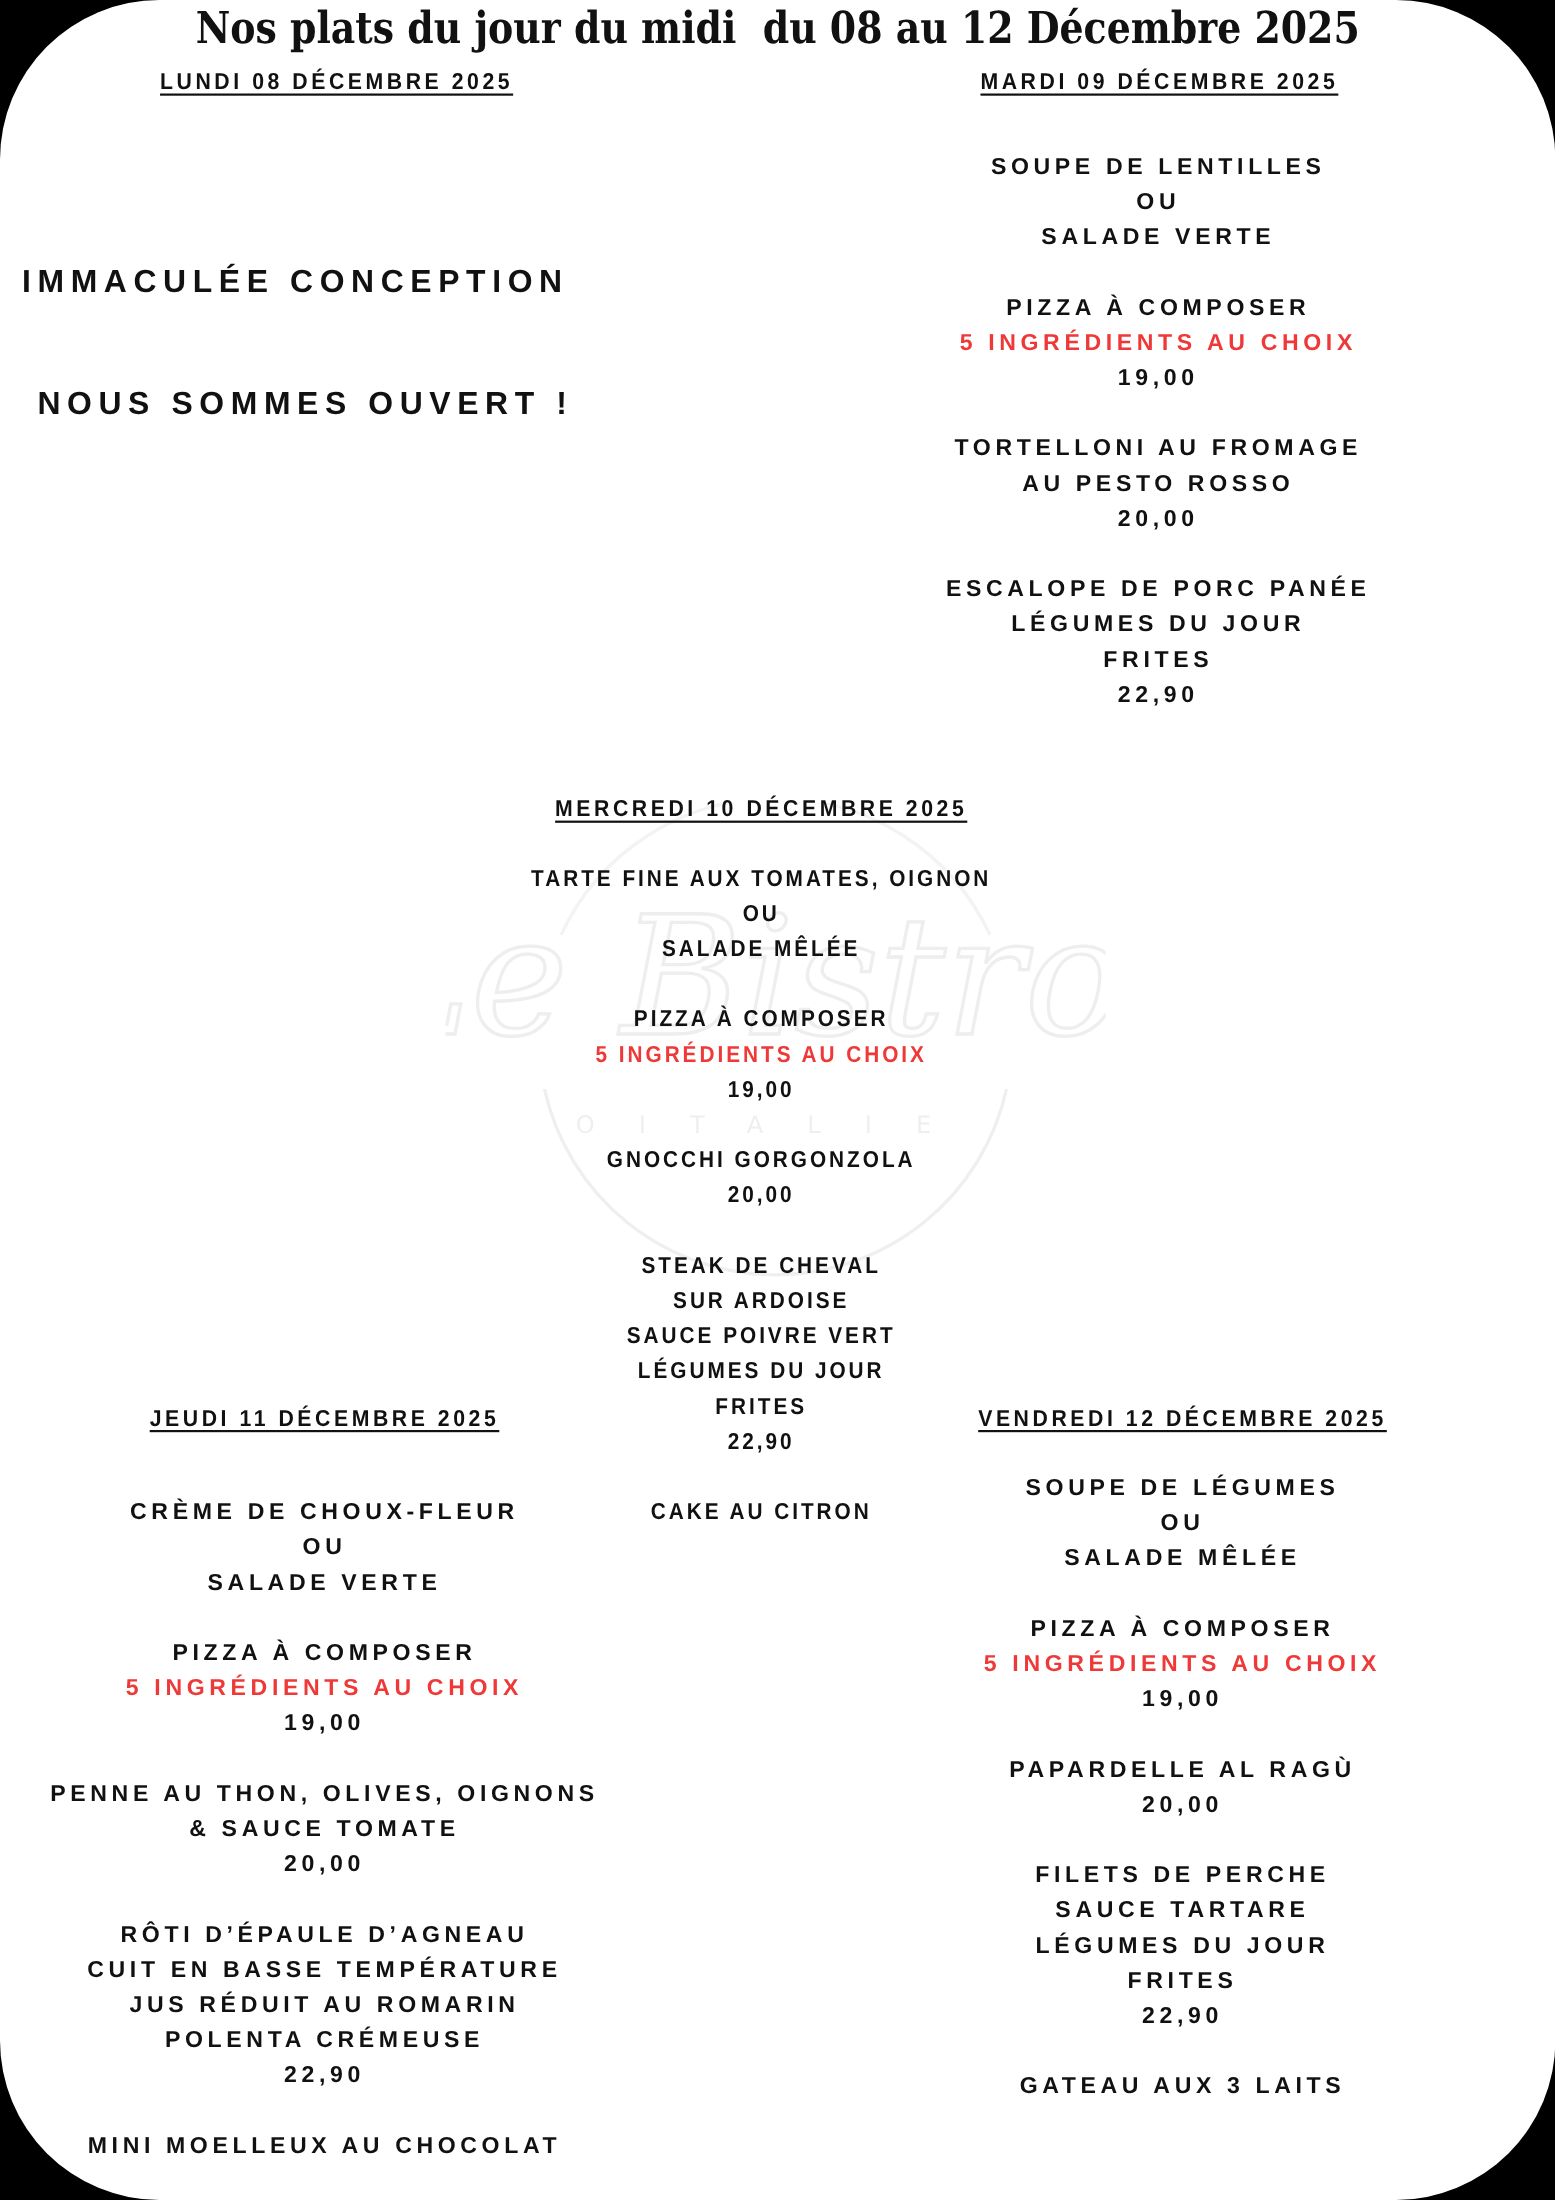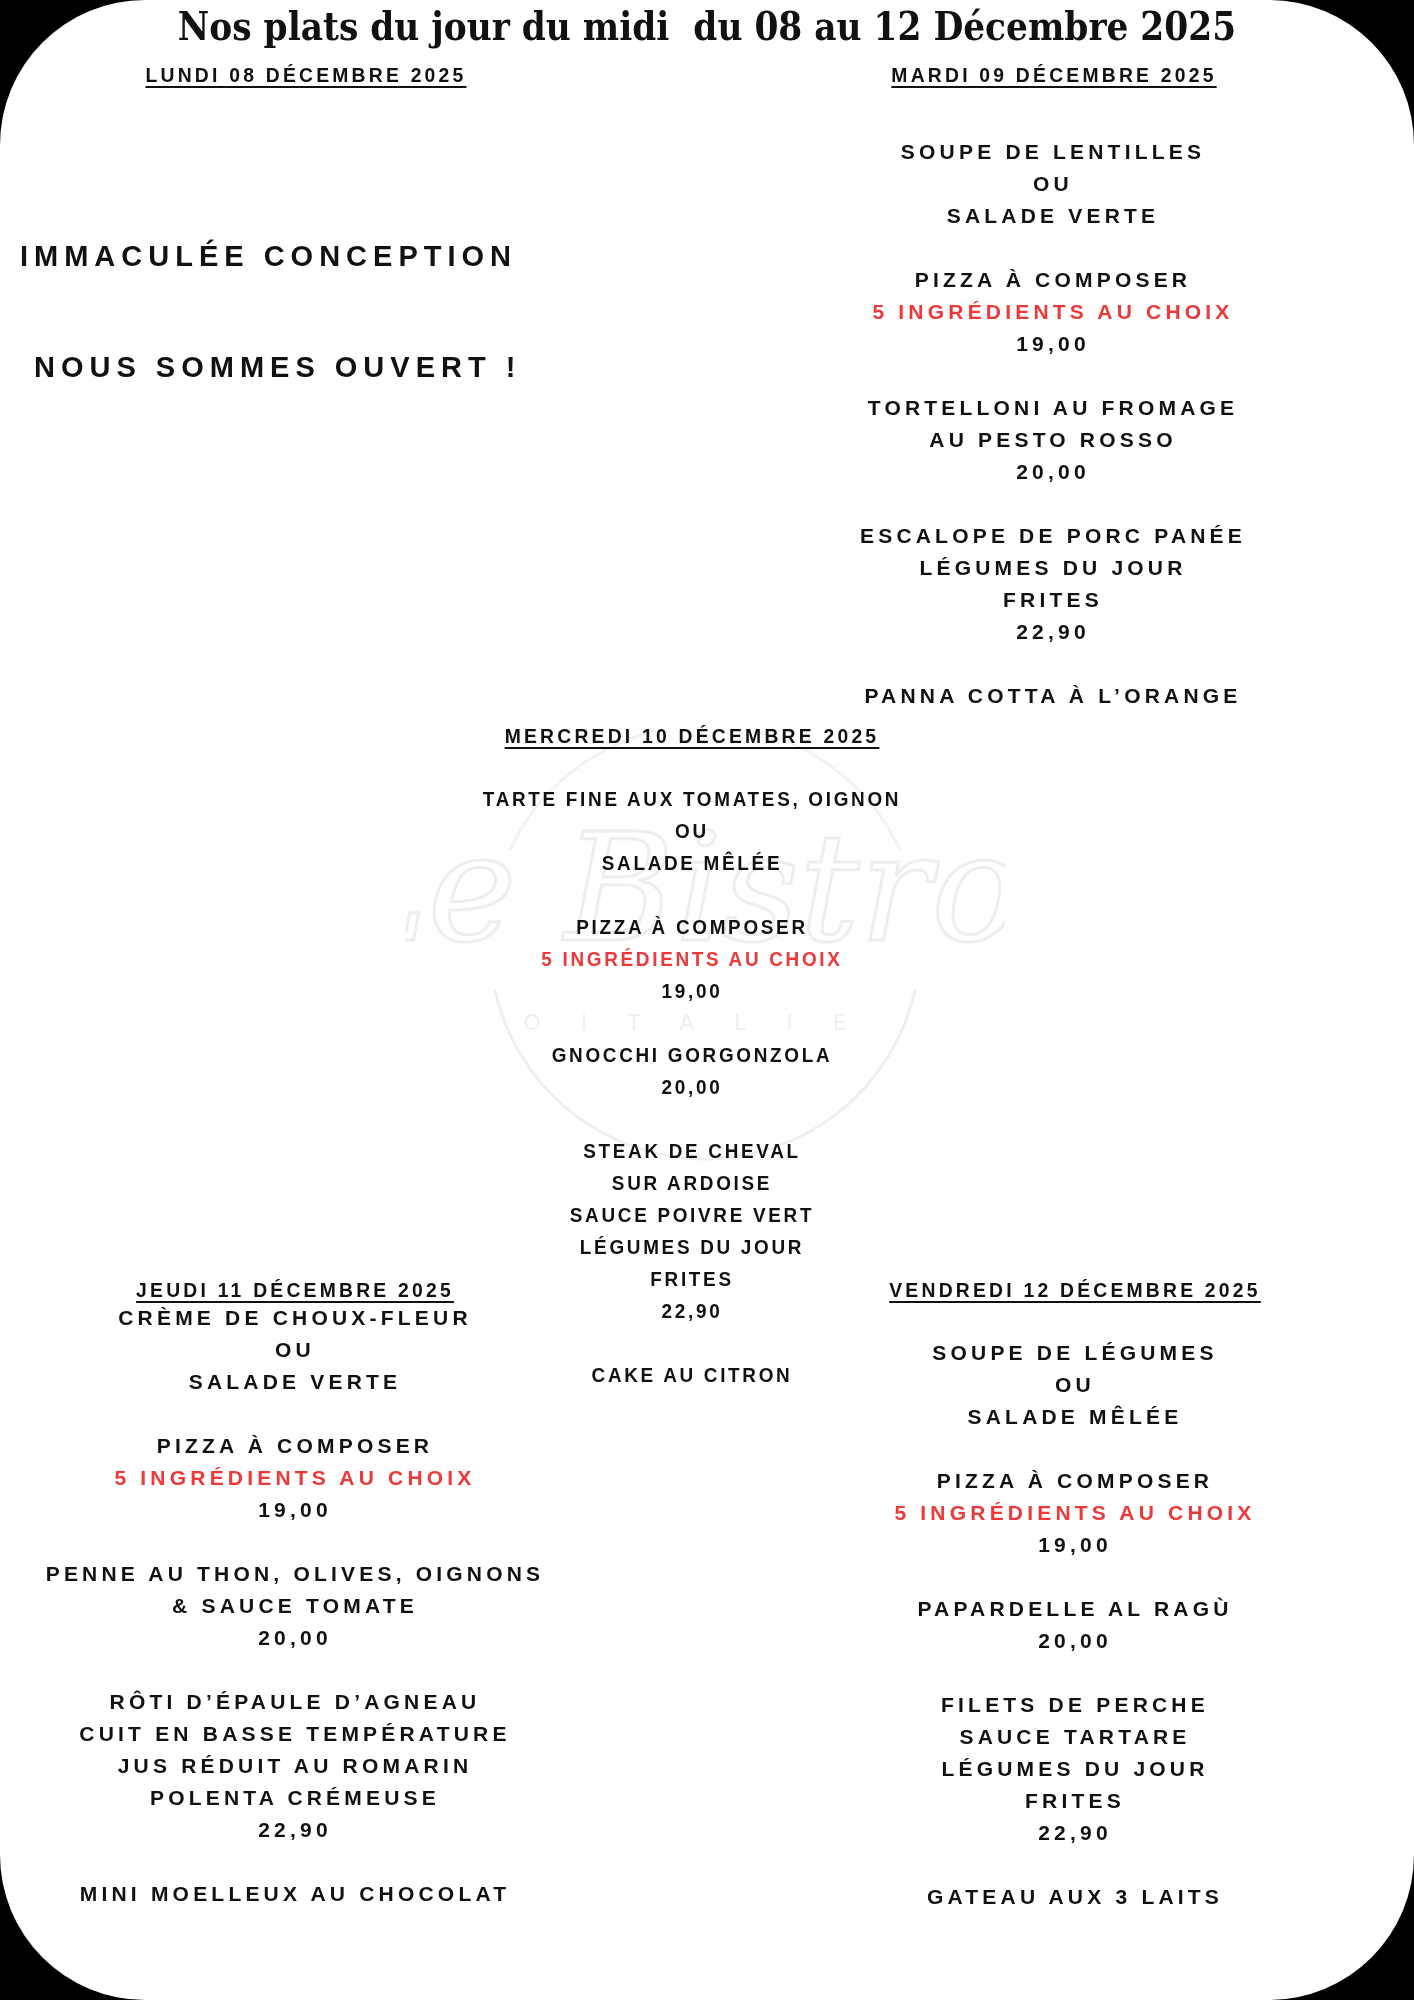--- a/index.html
+++ b/index.html
@@ -68,21 +68,20 @@
       <div class="line"></div>
       <div class="line">TORTELLONI AU FROMAGE</div>
       <div class="line">AU PESTO ROSSO</div>
       <div class="line">20,00</div>
       <div class="line"></div>
       <div class="line">ESCALOPE DE PORC PANÉE</div>
       <div class="line">LÉGUMES DU JOUR</div>
       <div class="line">FRITES</div>
       <div class="line">22,90</div>
       <div class="line"></div>
-      <div class="line">PANNA COTTA À L’ORANGE</div>
     </div>
 
   <div class="day-header" style="left:692px; top:724px;">MERCREDI 10 DÉCEMBRE 2025</div>
   <div class="column condensed" id="col-mercredi" style="left:692px; top:783px;">
       <div class="line">TARTE FINE AUX TOMATES, OIGNON</div>
       <div class="line">OU</div>
       <div class="line">SALADE MÊLÉE</div>
       <div class="line"></div>
       <div class="line">PIZZA À COMPOSER</div>
       <div class="line red">5 INGRÉDIENTS AU CHOIX</div>
@@ -95,21 +94,21 @@
       <div class="line">SUR ARDOISE</div>
       <div class="line">SAUCE POIVRE VERT</div>
       <div class="line">LÉGUMES DU JOUR</div>
       <div class="line">FRITES</div>
       <div class="line">22,90</div>
       <div class="line"></div>
       <div class="line">CAKE AU CITRON</div>
     </div>
 
   <div class="day-header" style="left:295px; top:1278px;">JEUDI 11 DÉCEMBRE 2025</div>
-  <div class="column" id="col-jeudi" style="left:295px; top:1302px;text-align:center;">
+  <div class="column" id="col-jeudi" style="left:295px; top:1359px;text-align:center;">
       <div class="line">CRÈME DE CHOUX-FLEUR</div>
       <div class="line">OU</div>
       <div class="line">SALADE VERTE</div>
       <div class="line"></div>
       <div class="line">PIZZA À COMPOSER</div>
       <div class="line red">5 INGRÉDIENTS AU CHOIX</div>
       <div class="line">19,00</div>
       <div class="line"></div>
       <div class="line">PENNE AU THON, OLIVES, OIGNONS</div>
       <div class="line">&amp; SAUCE TOMATE</div>

